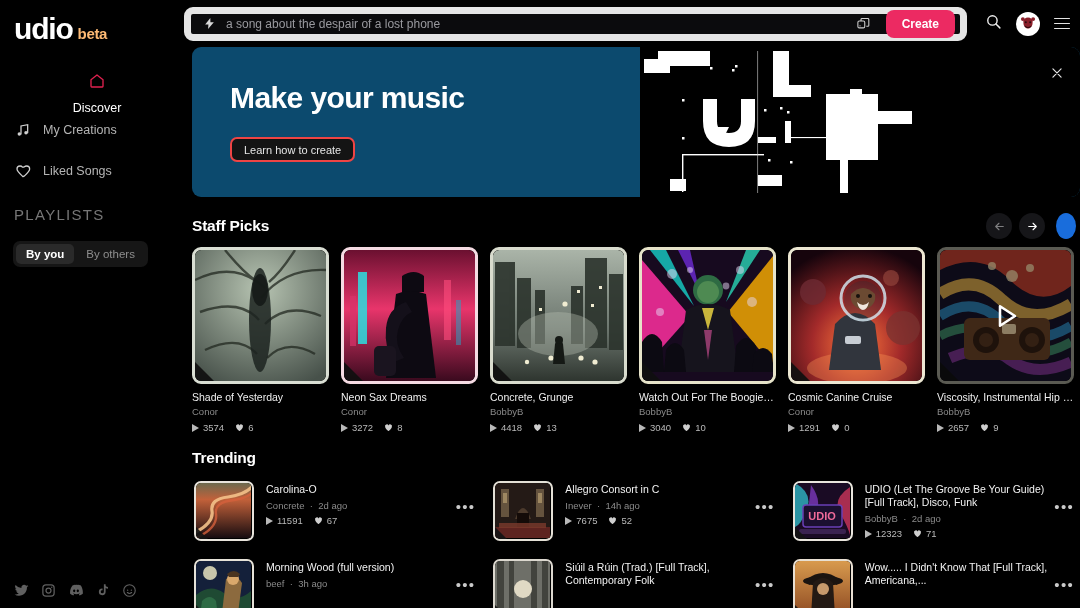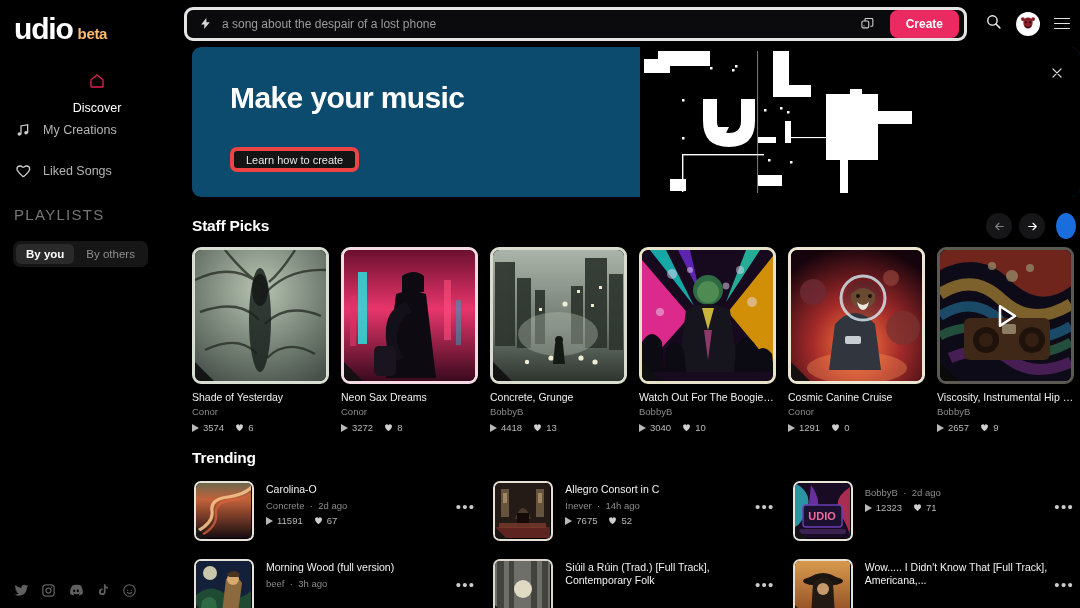--- a/index.html
+++ b/index.html
@@ -51,21 +51,21 @@
     display:flex; gap:12px; align-items:center;
   }
   .socials svg { opacity:.5; display:block; cursor:pointer; }
 
   
   .main { flex:1; display:flex; flex-direction:column; min-width:0; position:relative; }
 
   
   .topbar { height:47px; display:flex; align-items:center; gap:0; padding:0 10px 0 4px; flex:0 0 47px;}
   .searchbox {
-    flex:1; height:34px; background:#0b0b0d; border:3px solid #e5e5e5;
+    flex:1; height:34px; background:#0b0b0d; border:7px solid #e5e5e5;
     border-radius:9px; display:flex; align-items:center; padding:0 5px 0 12px; gap:9px;
     max-width:790px;
   }
   .searchbox .bolt { flex:0 0 14px; display:flex; }
   .prompt-text { font-size:12px; color:#9a9a9f; flex:1; white-space:nowrap; overflow:hidden; }
   .dice-btn { width:26px; height:26px; display:flex; align-items:center; justify-content:center; cursor:pointer;}
   .create-btn {
     background:#ec2a62; color:#fff; font-size:12px; font-weight:600;
     border-radius:8px; height:28px; padding:0 16px; display:flex; align-items:center;
     cursor:pointer; border:none;
@@ -83,22 +83,22 @@
   .content { flex:1; overflow:hidden; padding:0 0 0 12px; position:relative; }
 
   
   .hero {
     position:relative; height:150px; border-radius:9px; overflow:hidden;
     background:#0c4a6e; margin-right:0px; width:100%;
   }
   .hero-inner { position:relative; height:100%; padding:34px 0 0 38px; z-index:3; }
   .hero-title { font-size:30px; font-weight:700; letter-spacing:-0.6px; color:#fff; }
   .hero-cta {
-    margin-top:32px; display:inline-flex; align-items:center; justify-content:center;
-    border:4px solid #ef4444; background:#141414; border-radius:7px;
+    margin-top:22px; display:inline-flex; align-items:center; justify-content:center;
+    border:2px solid #ef4444; background:#141414; border-radius:7px;
     height:25px; padding:0 12px; font-size:11px; color:#e6e6e6; cursor:pointer;
   }
   .hero-art { position:absolute; right:0; top:0; bottom:0; width:440px; z-index:1; }
   .hero-close {
     position:absolute; right:14px; top:17px; z-index:5; cursor:pointer;
     width:18px; height:18px; display:flex; align-items:center; justify-content:center;
   }
 
   
   .sec-head { display:flex; align-items:center; margin:16px 0 8px 0; padding-right:4px;}
@@ -725,20 +725,21 @@
                 <path d="M55 4 q-18 12 -10 26 q8 14 10 22z" fill="#d8395f" opacity=".75"></path>
                 <path d="M16 2 q10 14 6 24 q-4 10 -10 12z" fill="#8a3fd0" opacity=".7"></path>
                 <rect x="8" y="22" width="39" height="22" rx="3" fill="#1b1030" stroke="#6a3fb5" stroke-width="1.5"></rect>
                 <text x="27" y="37" font-size="11" font-weight="bold" fill="#f06a9a" text-anchor="middle" font-family="Liberation Sans, sans-serif">UDIO</text>
                 <rect x="4" y="46" width="47" height="5" rx="2" fill="#3a2250"></rect>
               </svg>
             </div>
             <span class="trend-fold"></span>
           </div>
           <div class="trend-meta">
+            <div class="trend-title">UDIO (Let The Groove Be Your Guide) [Full Track], Disco, Funk</div>
             <div class="trend-sub"><span>BobbyB</span> &nbsp;·&nbsp; <span>2d ago</span></div>
             <div class="trend-stats">
               <span class="stat">
                   <span class="triangle-play"></span>
                   <span>12323</span>
                 </span>
               <span class="stat">
                   <svg width="9" height="9" viewBox="0 0 24 24" fill="#cfcfcf">
                     <path d="M12 21s-9-5.6-9-11.3A4.7 4.7 0 0 1 12 6.8 4.7 4.7 0 0 1 21 9.7C21 15.4 12 21 12 21z"></path>
                   </svg>

